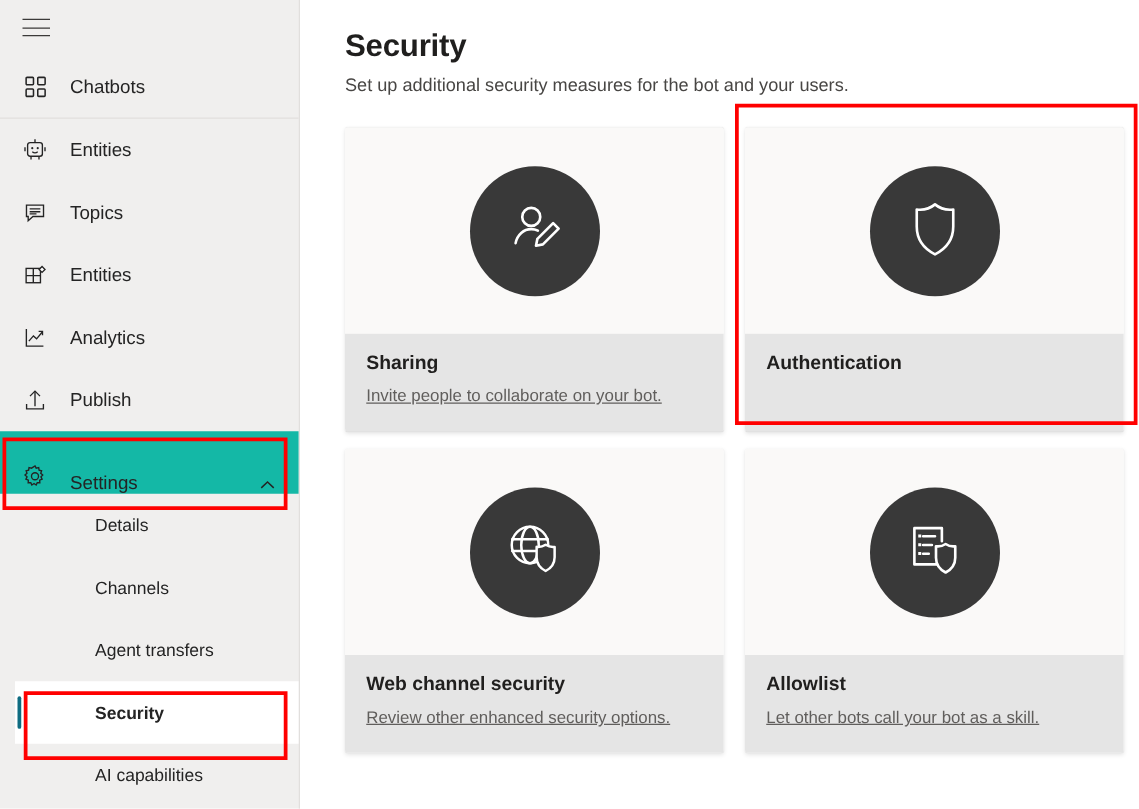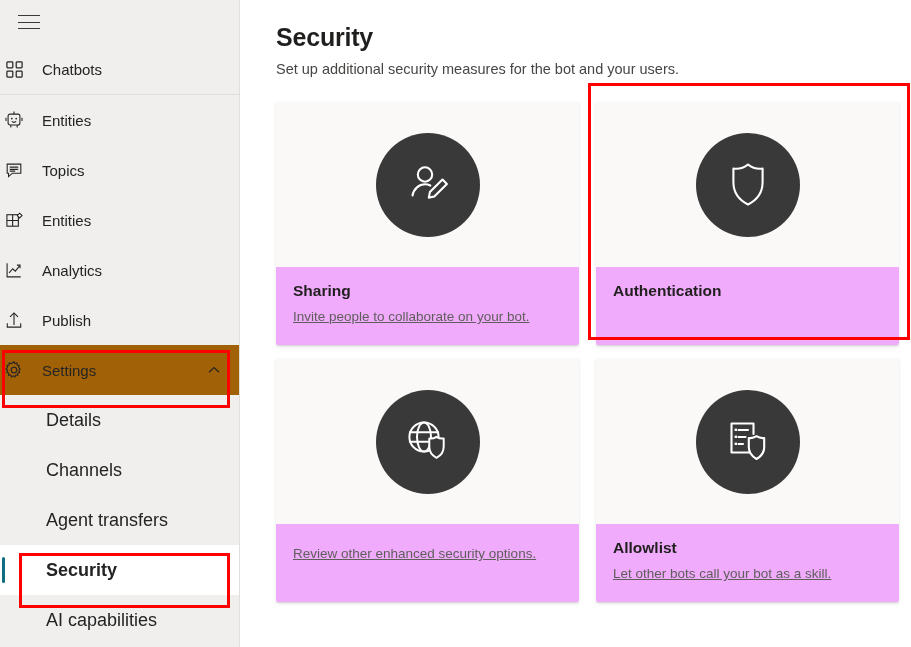--- a/index.html
+++ b/index.html
@@ -29,51 +29,53 @@
     width: 22px; height: 14px;
     display: flex; flex-direction: column; justify-content: space-between;
     cursor: pointer;
   }
   .hamburger span { display: block; height: 1px; background: #3b3a39; width: 100%; }
 
   .nav-item {
     position: relative;
     display: flex; align-items: center;
     height: 50px;
+    padding-left: 14px;
     color: #201f1e;
     font-size: 15px;
     cursor: pointer;
     white-space: nowrap;
   }
   .nav-item .ico {
     width: 28px; height: 28px;
     display: flex; align-items: center; justify-content: center;
     flex: 0 0 28px;
     margin-right: 14px;
   }
   .nav-item .lbl { font-size: 15px; color: #242424; }
   .nav-divider { height: 1px; background: #e1dfdd; margin: 0; }
 
   .nav-item.expandable { justify-content: flex-start; }
   .nav-item .chev {
     margin-left: auto; margin-right: 18px;
     width: 14px; height: 14px;
     display: flex; align-items: center; justify-content: center;
   }
-  .nav-item.selected-white { background: #a16207; }
+  .nav-item.selected-white { background: #14b8a6; align-items: flex-end; }
 
   .sub-item {
     position: relative;
     display: flex; align-items: center;
     height: 50px;
-    padding-left: 46px;
-    font-size: 18px;
+    padding-left: 64px;
+    font-size: 14px;
     color: #242424;
     cursor: pointer;
     white-space: nowrap;
+    margin-left: 12px;
   }
   .sub-item.active { background: #ffffff; font-weight: bold; }
   .sub-item .sel-bar {
     position: absolute;
     left: 2px; top: 50%; transform: translateY(-50%);
     width: 3px; height: 26px;
     border-radius: 2px;
     background: #0f6c81;
   }
 
@@ -128,21 +130,21 @@
     flex: 0 0 165px;
     background: #faf9f8;
     display: flex; align-items: center; justify-content: center;
   }
   .card-circle {
     width: 104px; height: 104px;
     border-radius: 50%;
     background: #393939;
     display: flex; align-items: center; justify-content: center;
   }
-  .card-body { padding: 14px 17px 8px 17px; background: #f0abfc; flex: 1 1 auto; }
+  .card-body { padding: 14px 17px 8px 17px; background: #e5e5e5; flex: 1 1 auto; }
   .card-title {
     font-size: 15.5px; font-weight: bold; color: #201f1e; line-height: 20px;
   }
   .card-desc {
     margin-top: 6px;
     font-size: 13.5px; color: #605e5c; line-height: 19px; text-decoration: underline;
   }
 </style>
 </head>
 <body>
@@ -312,20 +314,21 @@
               <svg width="54" height="54" viewBox="0 0 54 54" fill="none" stroke="#ffffff" stroke-width="2" stroke-linejoin="round" stroke-linecap="round">
                 <circle cx="23" cy="24" r="14.6"></circle>
                 <ellipse cx="23" cy="24" rx="7" ry="14.6"></ellipse>
                 <path d="M8.8 19.3h28.4M8.8 28.7h21"></path>
                 <path d="M35.5 23.8c-2.3 1.5-4.6 2.0-7.2 1.7v8.2c0 4.5 2.2 8.4 7.2 11.1 5-2.7 7.2-6.6 7.2-11.1v-8.2c-2.6.3-4.9-.2-7.2-1.7z" fill="#393939"></path>
               </svg>
             </span>
           </div>
         </div>
         <div class="card-body">
+          <div class="card-title">Web channel security</div>
           <div class="card-desc">Review other enhanced security options.</div>
         </div>
       </div>
 
       <div class="card">
         <div class="card-media">
           <div class="card-circle">
             <span>
               <svg width="54" height="54" viewBox="0 0 54 54" fill="none" stroke="#ffffff" stroke-width="2.1" stroke-linejoin="round" stroke-linecap="round">
                 <path d="M10.5 10.5h22v10.5M32.5 34.5v5h-22v-29"></path>

